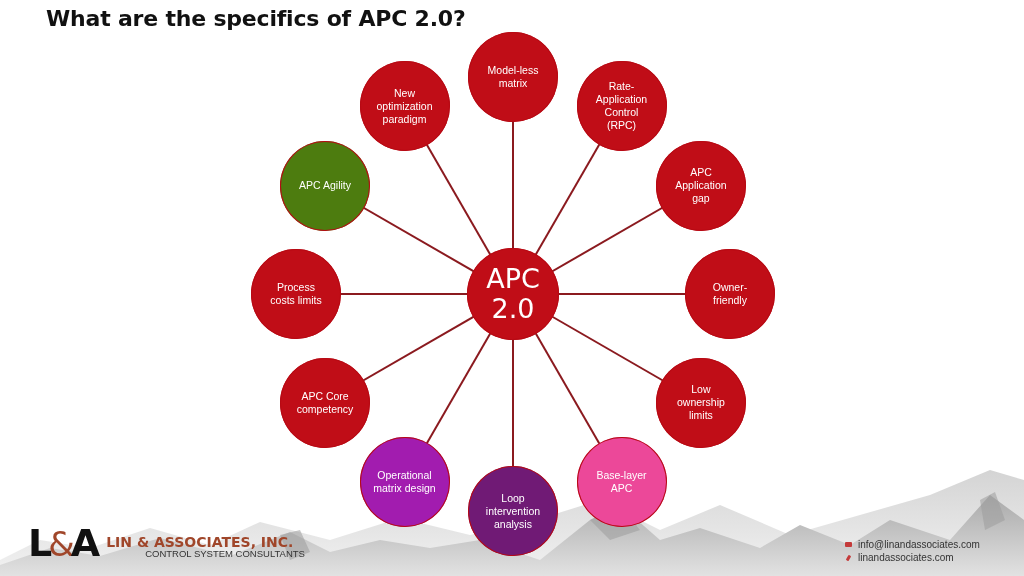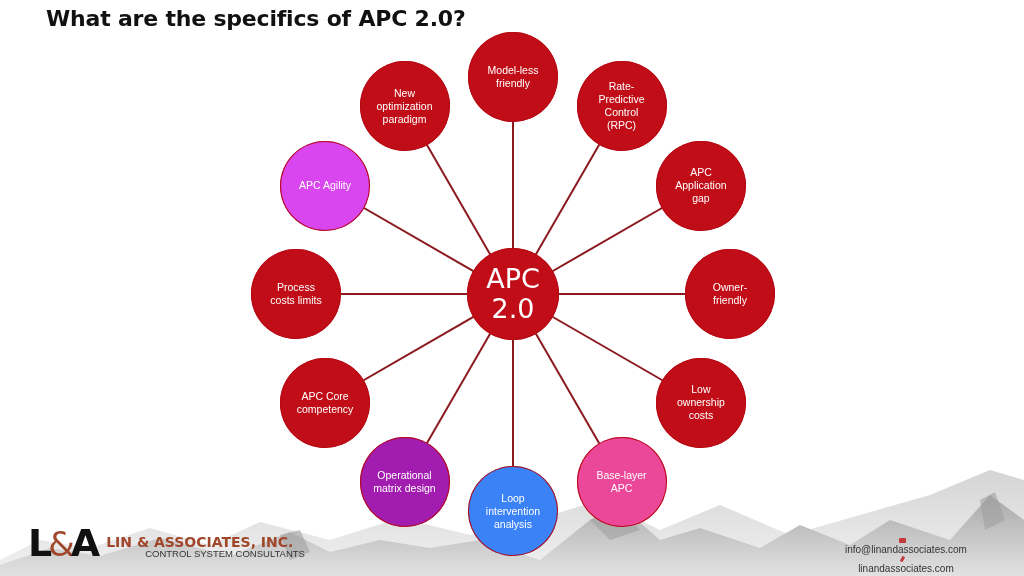--- a/index.html
+++ b/index.html
@@ -29,21 +29,21 @@
   }
 
   .logo { position: absolute; left: 28px; top: 527px; z-index: 3; display: flex; align-items: flex-end; }
   .logo-mark { font-family: "DejaVu Sans", sans-serif; font-weight: bold; font-size: 38px; line-height: 32px; color: #111; letter-spacing: -4px; position: relative; }
   .logo-mark .amp { color: #a0462a; font-weight: normal; font-size: 34px; letter-spacing: -4px; }
   .logo-text { margin-left: 10px; margin-bottom: 1px; }
   .logo-name { font-family: "DejaVu Sans", sans-serif; font-weight: bold; font-size: 14px; color: #a0462a; line-height: 12px; }
   .logo-tag { font-size: 9.5px; color: #333; line-height: 11px; margin-left: 39px; }
 
   .contact { position: absolute; left: 845px; top: 538px; z-index: 3; font-size: 10px; color: #333; line-height: 13px; }
-  .contact-row { display: flex; align-items: center; flex-direction: column; }
+  .contact-row { display: flex; align-items: center; }
   .contact-icon { display: inline-block; width: 7px; height: 5px; background: #c43a3a; border-radius: 1px; margin-right: 6px; }
   .contact-icon.link { width: 3px; height: 6px; transform: rotate(30deg); margin-left: 2px; margin-right: 8px; }
 </style>
 </head>
 <body>
 
 <svg id="mountains" viewBox="0 0 1024 576" xmlns="http://www.w3.org/2000/svg">
   <defs>
     <linearGradient id="mg" x1="0" y1="0" x2="0" y2="1">
       <stop offset="0" stop-color="#a9a9a9"></stop>
@@ -73,45 +73,45 @@
     <line x1="513" y1="294" x2="325.0724873787768" y2="185.49999999999997" stroke="#8b1a1f" stroke-width="2"></line>
     <line x1="513" y1="294" x2="404.4999999999999" y2="106.07248737877688" stroke="#8b1a1f" stroke-width="2"></line>
   </svg>
 
 <div class="slide-title">What are the specifics of APC 2.0?</div>
 
 <div id="diagram">
   <div class="node center" id="center-node" style="left: 467px; top: 248px; background: rgb(192, 13, 23);">APC
 2.0</div>
   <div class="node" style="left: 468px; top: 32px; width: 90px; height: 90px; background: rgb(192, 13, 23);">Model-less
-friendly</div>
+matrix</div>
   <div class="node" style="left: 576.5px; top: 61.0725px; width: 90px; height: 90px; background: rgb(192, 13, 23);">Rate-
-Predictive
+Application
 Control
 (RPC)</div>
   <div class="node" style="left: 655.928px; top: 140.5px; width: 90px; height: 90px; background: rgb(192, 13, 23);">APC
 Application
 gap</div>
   <div class="node" style="left: 685px; top: 249px; width: 90px; height: 90px; background: rgb(192, 13, 23); text-align: center;">Owner-
 friendly</div>
   <div class="node" style="left: 655.928px; top: 357.5px; width: 90px; height: 90px; background: rgb(192, 13, 23);">Low
 ownership
-costs</div>
+limits</div>
   <div class="node" style="left: 576.5px; top: 436.928px; width: 90px; height: 90px; background: #ec4899;">Base-layer
 APC</div>
-  <div class="node" style="left: 468px; top: 466px; width: 90px; height: 90px; background: #3b82f6;">Loop
+  <div class="node" style="left: 468px; top: 466px; width: 90px; height: 90px; background: #701a75;">Loop
 intervention
 analysis</div>
   <div class="node" style="left: 359.5px; top: 436.928px; width: 90px; height: 90px; background: #a21caf;">Operational
 matrix design</div>
   <div class="node" style="left: 280.072px; top: 357.5px; width: 90px; height: 90px; background: rgb(192, 13, 23);">APC Core
 competency</div>
   <div class="node" style="left: 251px; top: 249px; width: 90px; height: 90px; background: rgb(192, 13, 23);">Process
 costs limits</div>
-  <div class="node" style="left: 280.072px; top: 140.5px; width: 90px; height: 90px; background: #d946ef;">APC Agility</div>
+  <div class="node" style="left: 280.072px; top: 140.5px; width: 90px; height: 90px; background: #4d7c0f;">APC Agility</div>
   <div class="node" style="left: 359.5px; top: 61.0725px; width: 90px; height: 90px; background: rgb(192, 13, 23);">New
 optimization
 paradigm</div>
 </div>
 
 <div class="logo">
   <div class="logo-mark"><span>L</span><span class="amp">&amp;</span><span>A</span></div>
   <div class="logo-text">
     <div class="logo-name">LIN &amp; ASSOCIATES, INC.</div>
     <div class="logo-tag">CONTROL SYSTEM CONSULTANTS</div>

